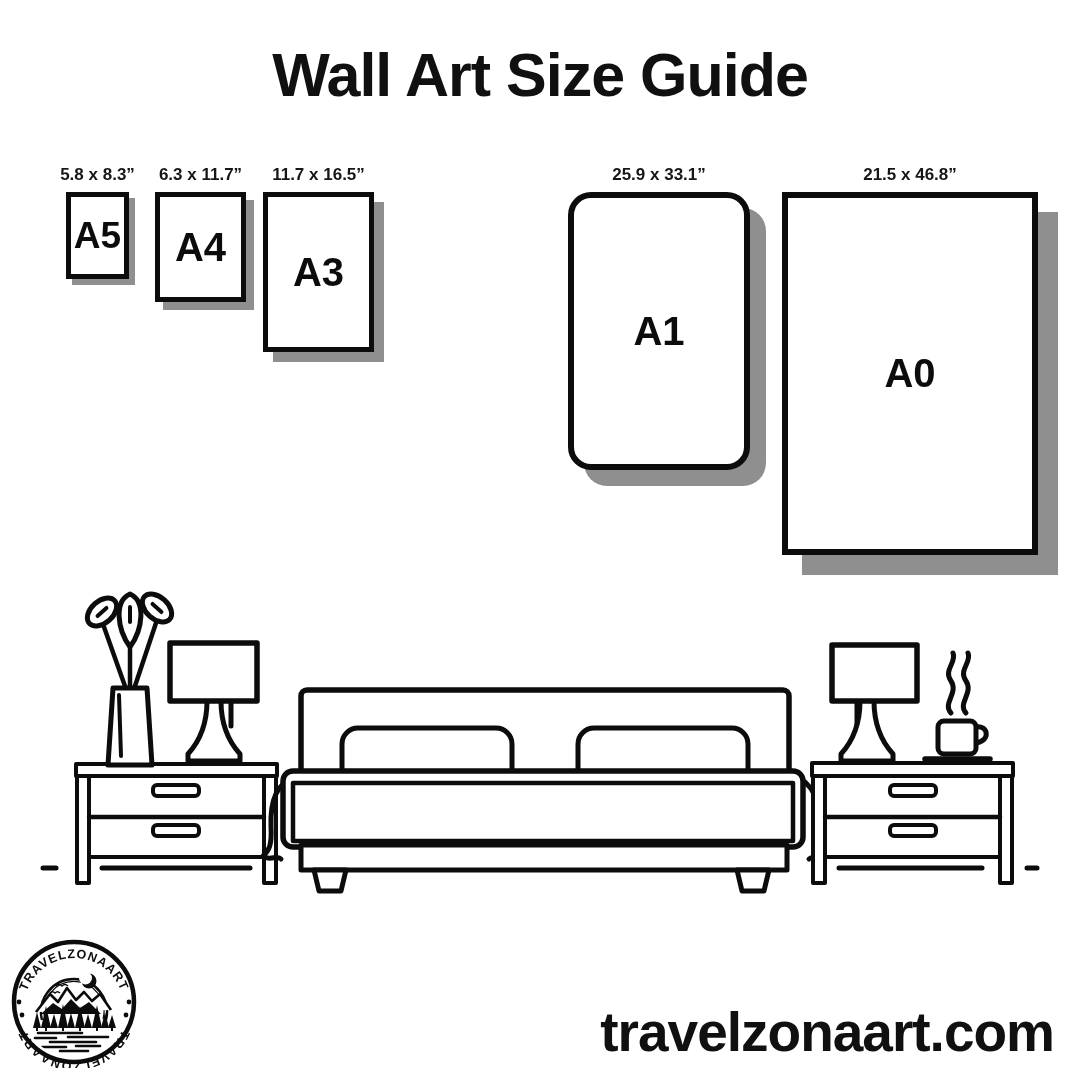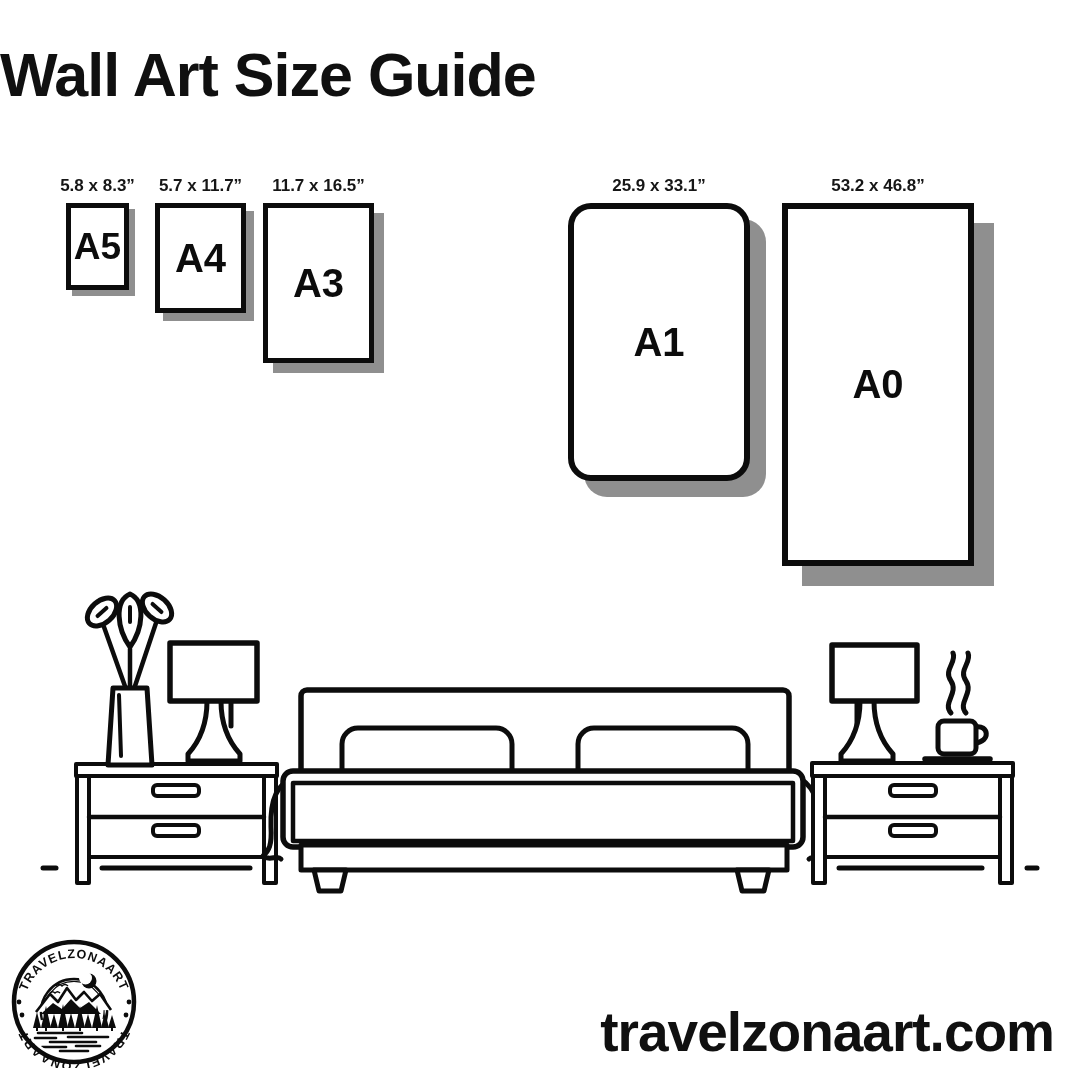--- a/index.html
+++ b/index.html
@@ -9,39 +9,39 @@
   }
   *{margin:0;padding:0;box-sizing:border-box;}
   html,body{background:#fff;}
   .canvas{
     position:relative;width:1080px;height:1080px;background:var(--paper);
     font-family:"Liberation Sans","DejaVu Sans",sans-serif;color:var(--ink);
     overflow:hidden;
   }
   .title{
     position:absolute;top:40px;left:0;width:100%;
-    font-size:61px;font-weight:800;letter-spacing:-1px;color:#101010;
-  }
-  
-  .size-item{position:absolute;top:203px;}
+    text-align:center;font-size:61px;font-weight:800;letter-spacing:-1px;color:#101010;
+  }
+  
+  .size-item{position:absolute;top:192px;}
   .size-dims{
     position:absolute;bottom:calc(100% + 7px);left:50%;transform:translateX(-50%);
     white-space:nowrap;font-size:17px;font-weight:bold;color:#161616;
   }
   .size-rect{
     background:var(--paper);border:5px solid var(--ink);
     display:flex;align-items:center;justify-content:center;
     font-weight:bold;font-size:40px;color:var(--ink);
   }
   .s-a5{left:66px}  .s-a5 .size-rect{width:63px;height:87px;box-shadow:6px 6px 0 var(--shadow);font-size:37px;}
   .s-a4{left:155px} .s-a4 .size-rect{width:91px;height:110px;box-shadow:8px 8px 0 var(--shadow);}
   .s-a3{left:263px} .s-a3 .size-rect{width:111px;height:160px;box-shadow:10px 10px 0 var(--shadow);text-align:center;}
   .s-a2{left:393px} .s-a2 .size-rect{width:147px;height:207px;border-width:6px;box-shadow:12px 12px 0 var(--shadow);}
   .s-a1{left:568px} .s-a1 .size-rect{width:182px;height:278px;border-width:6px;box-shadow:16px 16px 0 var(--shadow);border-radius:23px;}
-  .s-a0{left:782px} .s-a0 .size-rect{width:192px;height:363px;border-width:6px;box-shadow:20px 20px 0 var(--shadow);}
+  .s-a0{left:782px} .s-a0 .size-rect{width:256px;height:363px;border-width:6px;box-shadow:20px 20px 0 var(--shadow);}
   
   .bedroom{position:absolute;left:30px;top:585px;width:1020px;height:315px;color:var(--ink);}
   .bedroom .ln{stroke:currentColor;stroke-width:5;stroke-linecap:round;stroke-linejoin:round;fill:none;}
   .bedroom .fw{stroke:currentColor;stroke-width:5;stroke-linejoin:round;fill:var(--paper);}
   .bedroom .fw4{stroke:currentColor;stroke-width:4;stroke-linejoin:round;fill:var(--paper);}
   
   .logo{position:absolute;left:8px;top:936px;width:132px;height:132px;color:var(--ink);}
   .logo text{font-family:"Liberation Sans","DejaVu Sans",sans-serif;font-weight:bold;font-size:12.5px;letter-spacing:1px;fill:currentColor;}
   
   .website{
@@ -54,33 +54,33 @@
 
 <div class="canvas">
 
   <h1 class="title">Wall Art Size Guide</h1>
 
   <div class="size-item s-a5">
     <div class="size-dims">5.8 x 8.3”</div>
     <div class="size-rect">A5</div>
   </div>
   <div class="size-item s-a4">
-    <div class="size-dims">5.7 x 11.7”</div>
+    <div class="size-dims">6.3 x 11.7”</div>
     <div class="size-rect">A4</div>
   </div>
   <div class="size-item s-a3">
     <div class="size-dims">11.7 x 16.5”</div>
     <div class="size-rect">A3</div>
   </div>
   <div class="size-item s-a1">
     <div class="size-dims">25.9 x 33.1”</div>
     <div class="size-rect">A1</div>
   </div>
   <div class="size-item s-a0">
-    <div class="size-dims">53.2 x 46.8”</div>
+    <div class="size-dims">21.5 x 46.8”</div>
     <div class="size-rect">A0</div>
   </div>
 
   <svg class="bedroom" viewBox="0 0 1020 315" aria-hidden="true">
 
     <g>
       <line class="ln" x1="13" y1="283" x2="26" y2="283"></line>
       <line class="ln" x1="72" y1="283" x2="220" y2="283"></line>
       <line class="ln" x1="809" y1="283" x2="952" y2="283"></line>
       <line class="ln" x1="997" y1="283" x2="1007" y2="283"></line>

